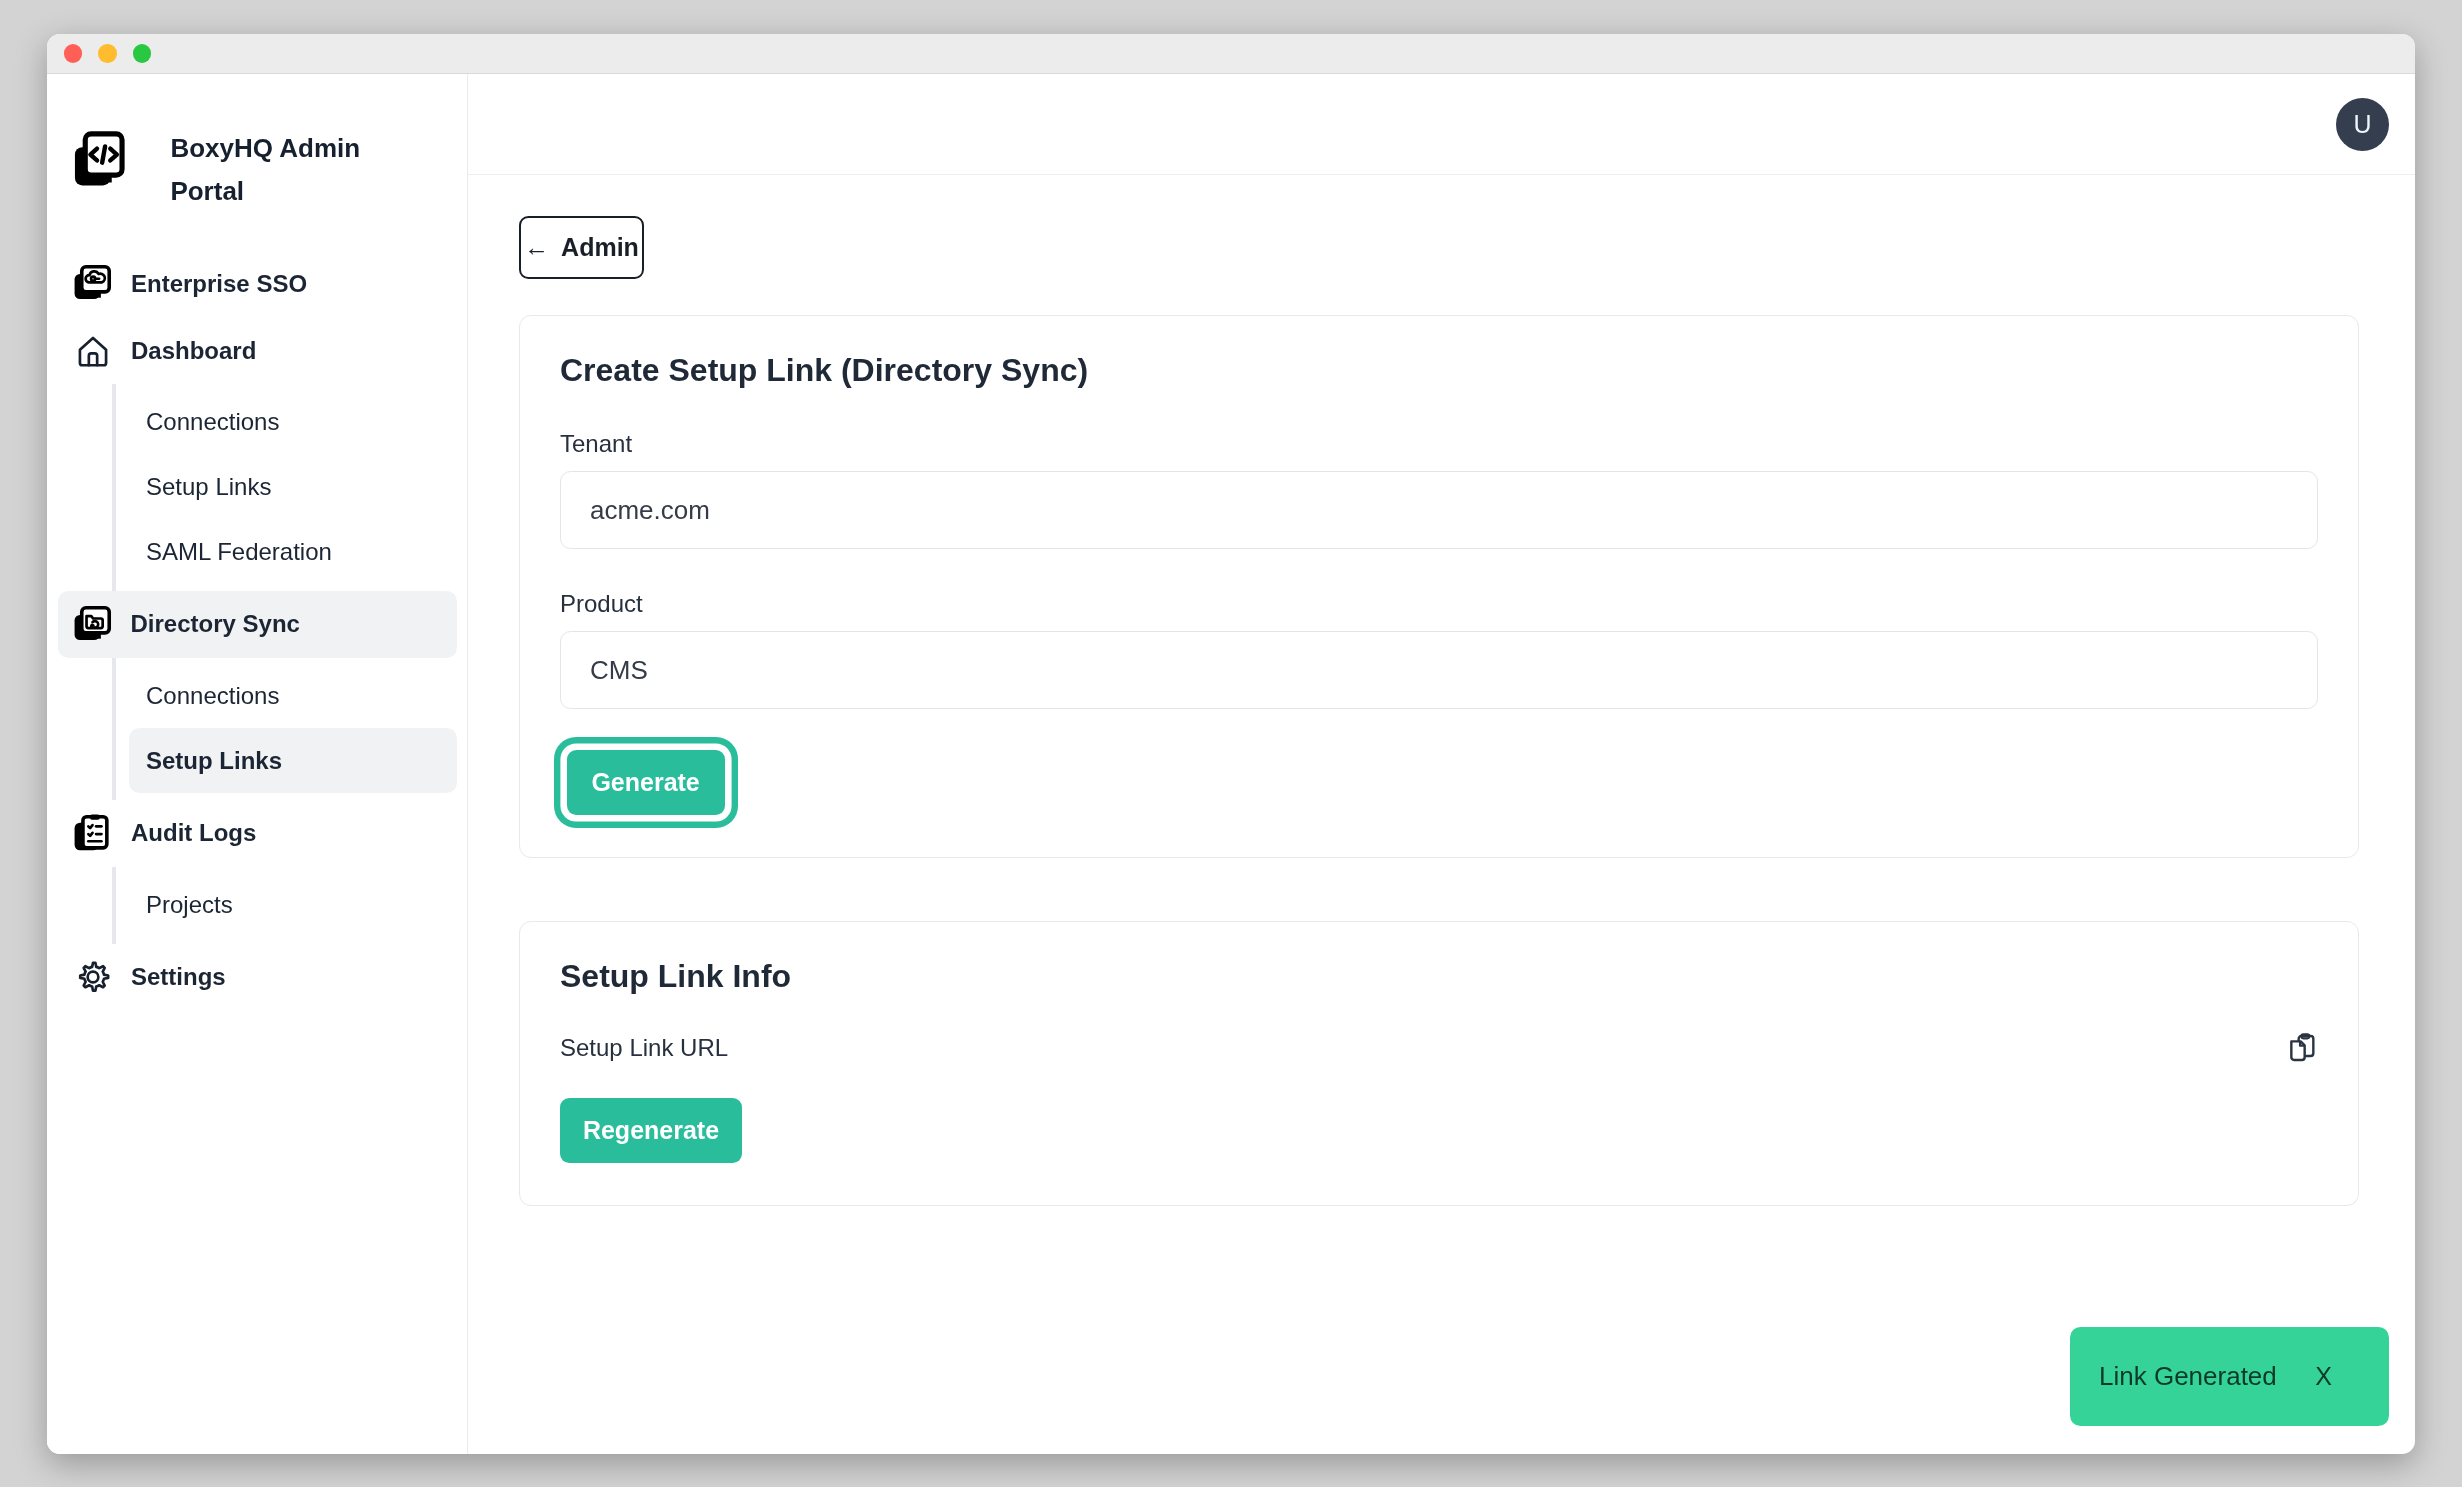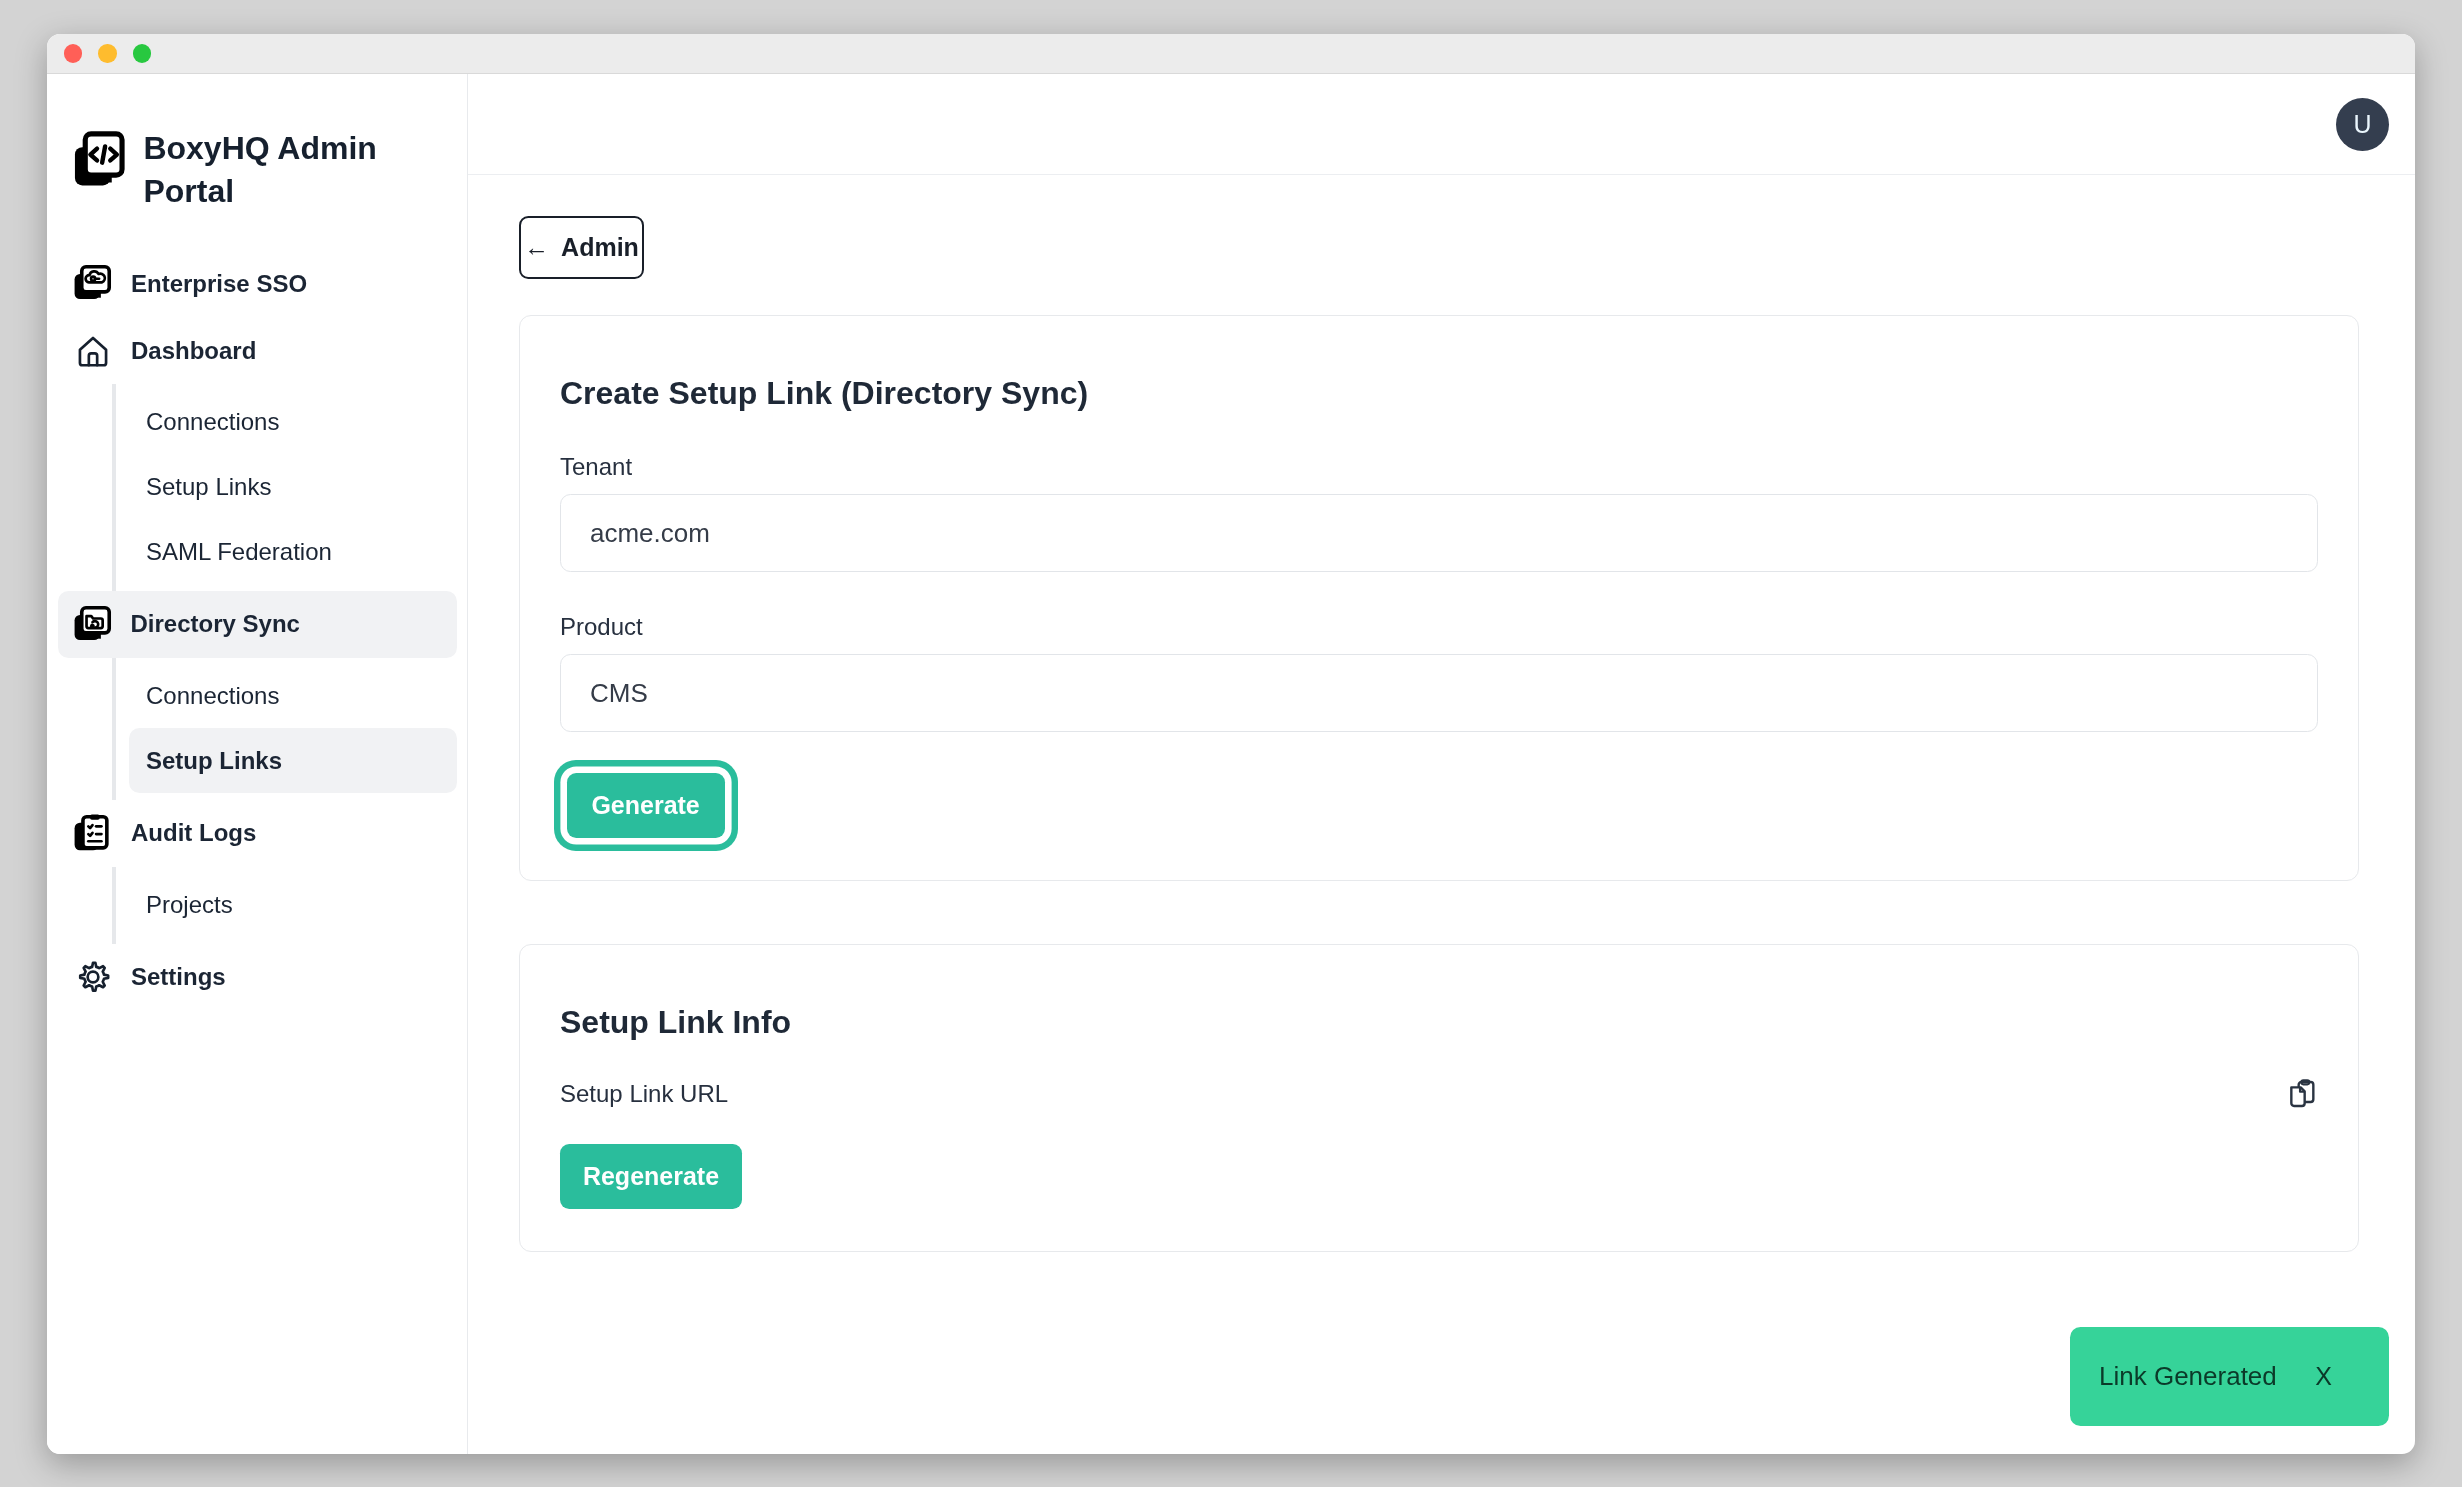--- a/index.html
+++ b/index.html
@@ -33,22 +33,22 @@
     width: 421px; flex: 0 0 421px;
     border-right: 1.3px solid #e8eaed;
     background: #fff; padding-top: 53px;
   }
   .content { flex: 1; display: flex; flex-direction: column; }
 
   
   .brand { display: flex; align-items: flex-start; padding-left: 25px; gap: 18.4px; }
   .brand-icon { width: 53px; height: 61px; flex: 0 0 53px; margin-top: 4px; }
   .brand-title {
-    font-size: 32px; font-weight: 700; color: #16202e;
-    line-height: 43px; width: 237px;
+    font-size: 26px; font-weight: 700; color: #16202e;
+    line-height: 43px; width: 237px; margin-left: 27px;
   }
   .nav { margin-top: 37px; }
   .nav-item {
     height: 67px; display: flex; align-items: center;
     padding-left: 24px; gap: 17px; cursor: pointer;
   }
   .nav-item .nav-label { font-size: 24px; font-weight: 600; color: #1b2534; }
   .nav-item.active {
     background: #f1f2f4; border-radius: 10.5px;
     margin: 0 10.5px; padding-left: 13px; height: 67px;
@@ -92,21 +92,21 @@
     border: 2px solid #191f29; border-radius: 9.2px; background: #fff;
     font-size: 25px; font-weight: 600; color: #191f29; cursor: pointer;
     font-family: "Liberation Sans", sans-serif;
   }
   .card {
     width: 1840px; margin-top: 36px;
     border: 1.3px solid #e7e9ec; border-radius: 12px;
     background: #fff; padding: 36px 40px 42px 40px;
   }
   .card + .card { margin-top: 63px; }
-  .card-title { font-size: 32px; font-weight: 700; color: #1f2937; margin-top: 23px; }
+  .card-title { font-size: 32px; font-weight: 700; color: #1f2937; }
   .field-label { margin-top: 41px; font-size: 24px; font-weight: 500; color: #27303f; }
   .field-label-row {
     margin-top: 37px; display: flex; align-items: center; justify-content: space-between;
   }
   .text-input {
     margin-top: 13px; width: 100%; height: 78px;
     border: 1.3px solid #e2e5e9; border-radius: 10.5px;
     padding: 0 29px; font-size: 26px; color: #353c48;
     font-family: "Liberation Sans", sans-serif; background: #fff; outline: none;
   }

